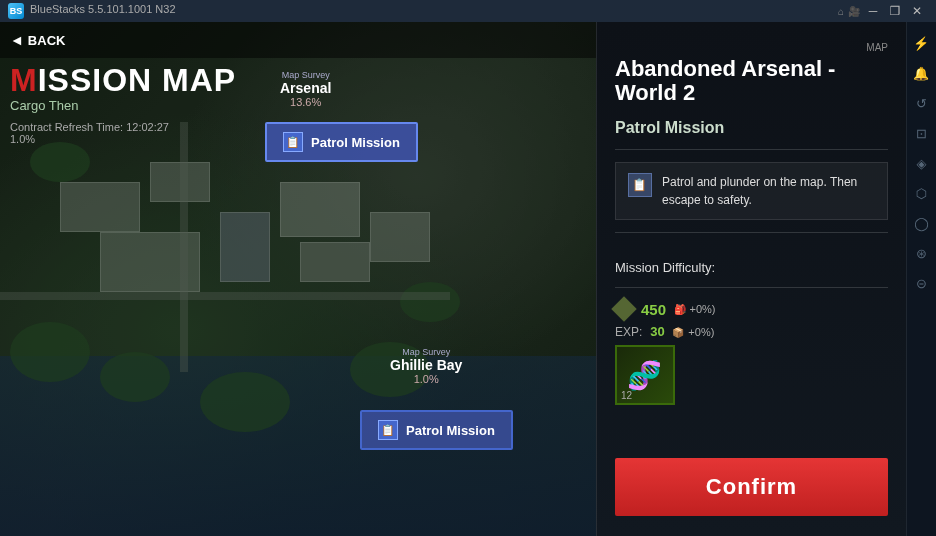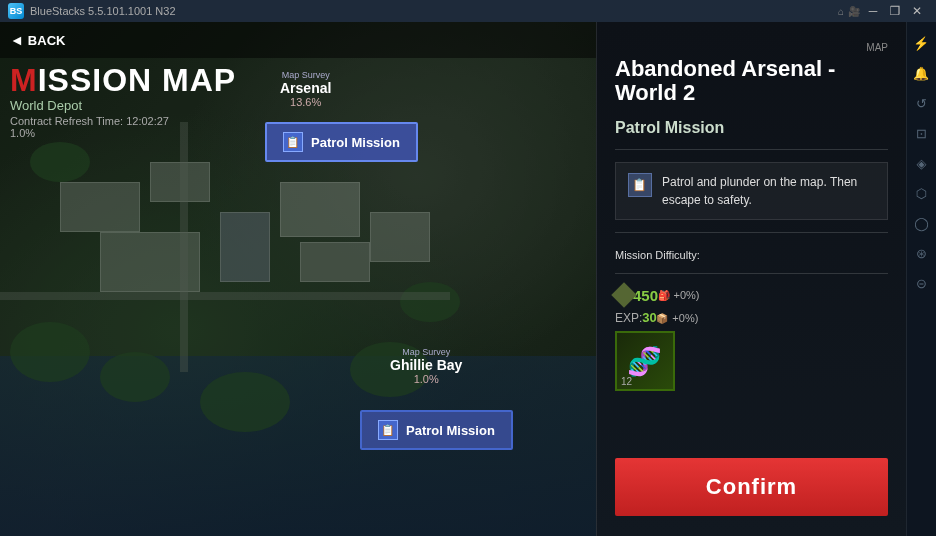--- a/index.html
+++ b/index.html
@@ -20,21 +20,21 @@
       display: flex;
       align-items: center;
       justify-content: space-between;
       padding: 0 8px;
       position: relative;
       z-index: 100;
     }
 
     #titlebar-left {
       display: flex;
-      align-items: center;
+      align-items: flex-start;
       gap: 6px;
     }
 
     #titlebar-logo {
       width: 16px;
       height: 16px;
       background: linear-gradient(135deg, #4fc3f7, #0288d1);
       border-radius: 3px;
       display: flex;
       align-items: center;
@@ -175,21 +175,21 @@
 
     #cargo-depot {
       color: #aaccaa;
       font-size: 13px;
       margin-top: 2px;
     }
 
     #contract-refresh {
       color: #aaaaaa;
       font-size: 11px;
-      margin-top: 2px;
+      margin-top: 8px;
     }
 
     #percent-1 {
       color: #aaaaaa;
       font-size: 11px;
     }
 
     
     .map-survey-label {
       position: absolute;
@@ -324,27 +324,28 @@
 
     #mission-content-text {
       color: #dddddd;
       font-size: 12px;
       line-height: 1.5;
     }
 
     
     #difficulty-label {
       color: #dddddd;
-      font-size: 11px;
-      margin-top: 4px;
+      font-size: 13px;
+      margin-top: 15px;
     }
 
     .reward-row {
       display: flex;
       align-items: center;
+      gap: 8px;
       margin-bottom: 6px;
     }
 
     .reward-amount {
       color: #88cc44;
       font-size: 15px;
       font-weight: bold;
     }
 
     .reward-bonus {
@@ -499,21 +500,21 @@
       <div id="back-btn">
         <span id="back-arrow">◄</span>
         <span>BACK</span>
       </div>
     </div>
 
     <div id="mission-title-area">
       <div id="mission-title">
         <span id="mission-m">M</span><span id="mission-rest">ISSION MAP</span>
       </div>
-      <div id="cargo-depot">World Depot</div>
+      <div id="cargo-depot">Cargo Then</div>
       <div id="contract-refresh">Contract Refresh Time: 12:02:27</div>
       <div id="percent-1">1.0%</div>
     </div>
 
     <div class="map-survey-label" style="left:280px;top:48px;">
       <div class="map-survey-text">Map Survey</div>
       <div class="map-survey-name">Arsenal</div>
       <div class="map-survey-percent">13.6%</div>
     </div>
 

